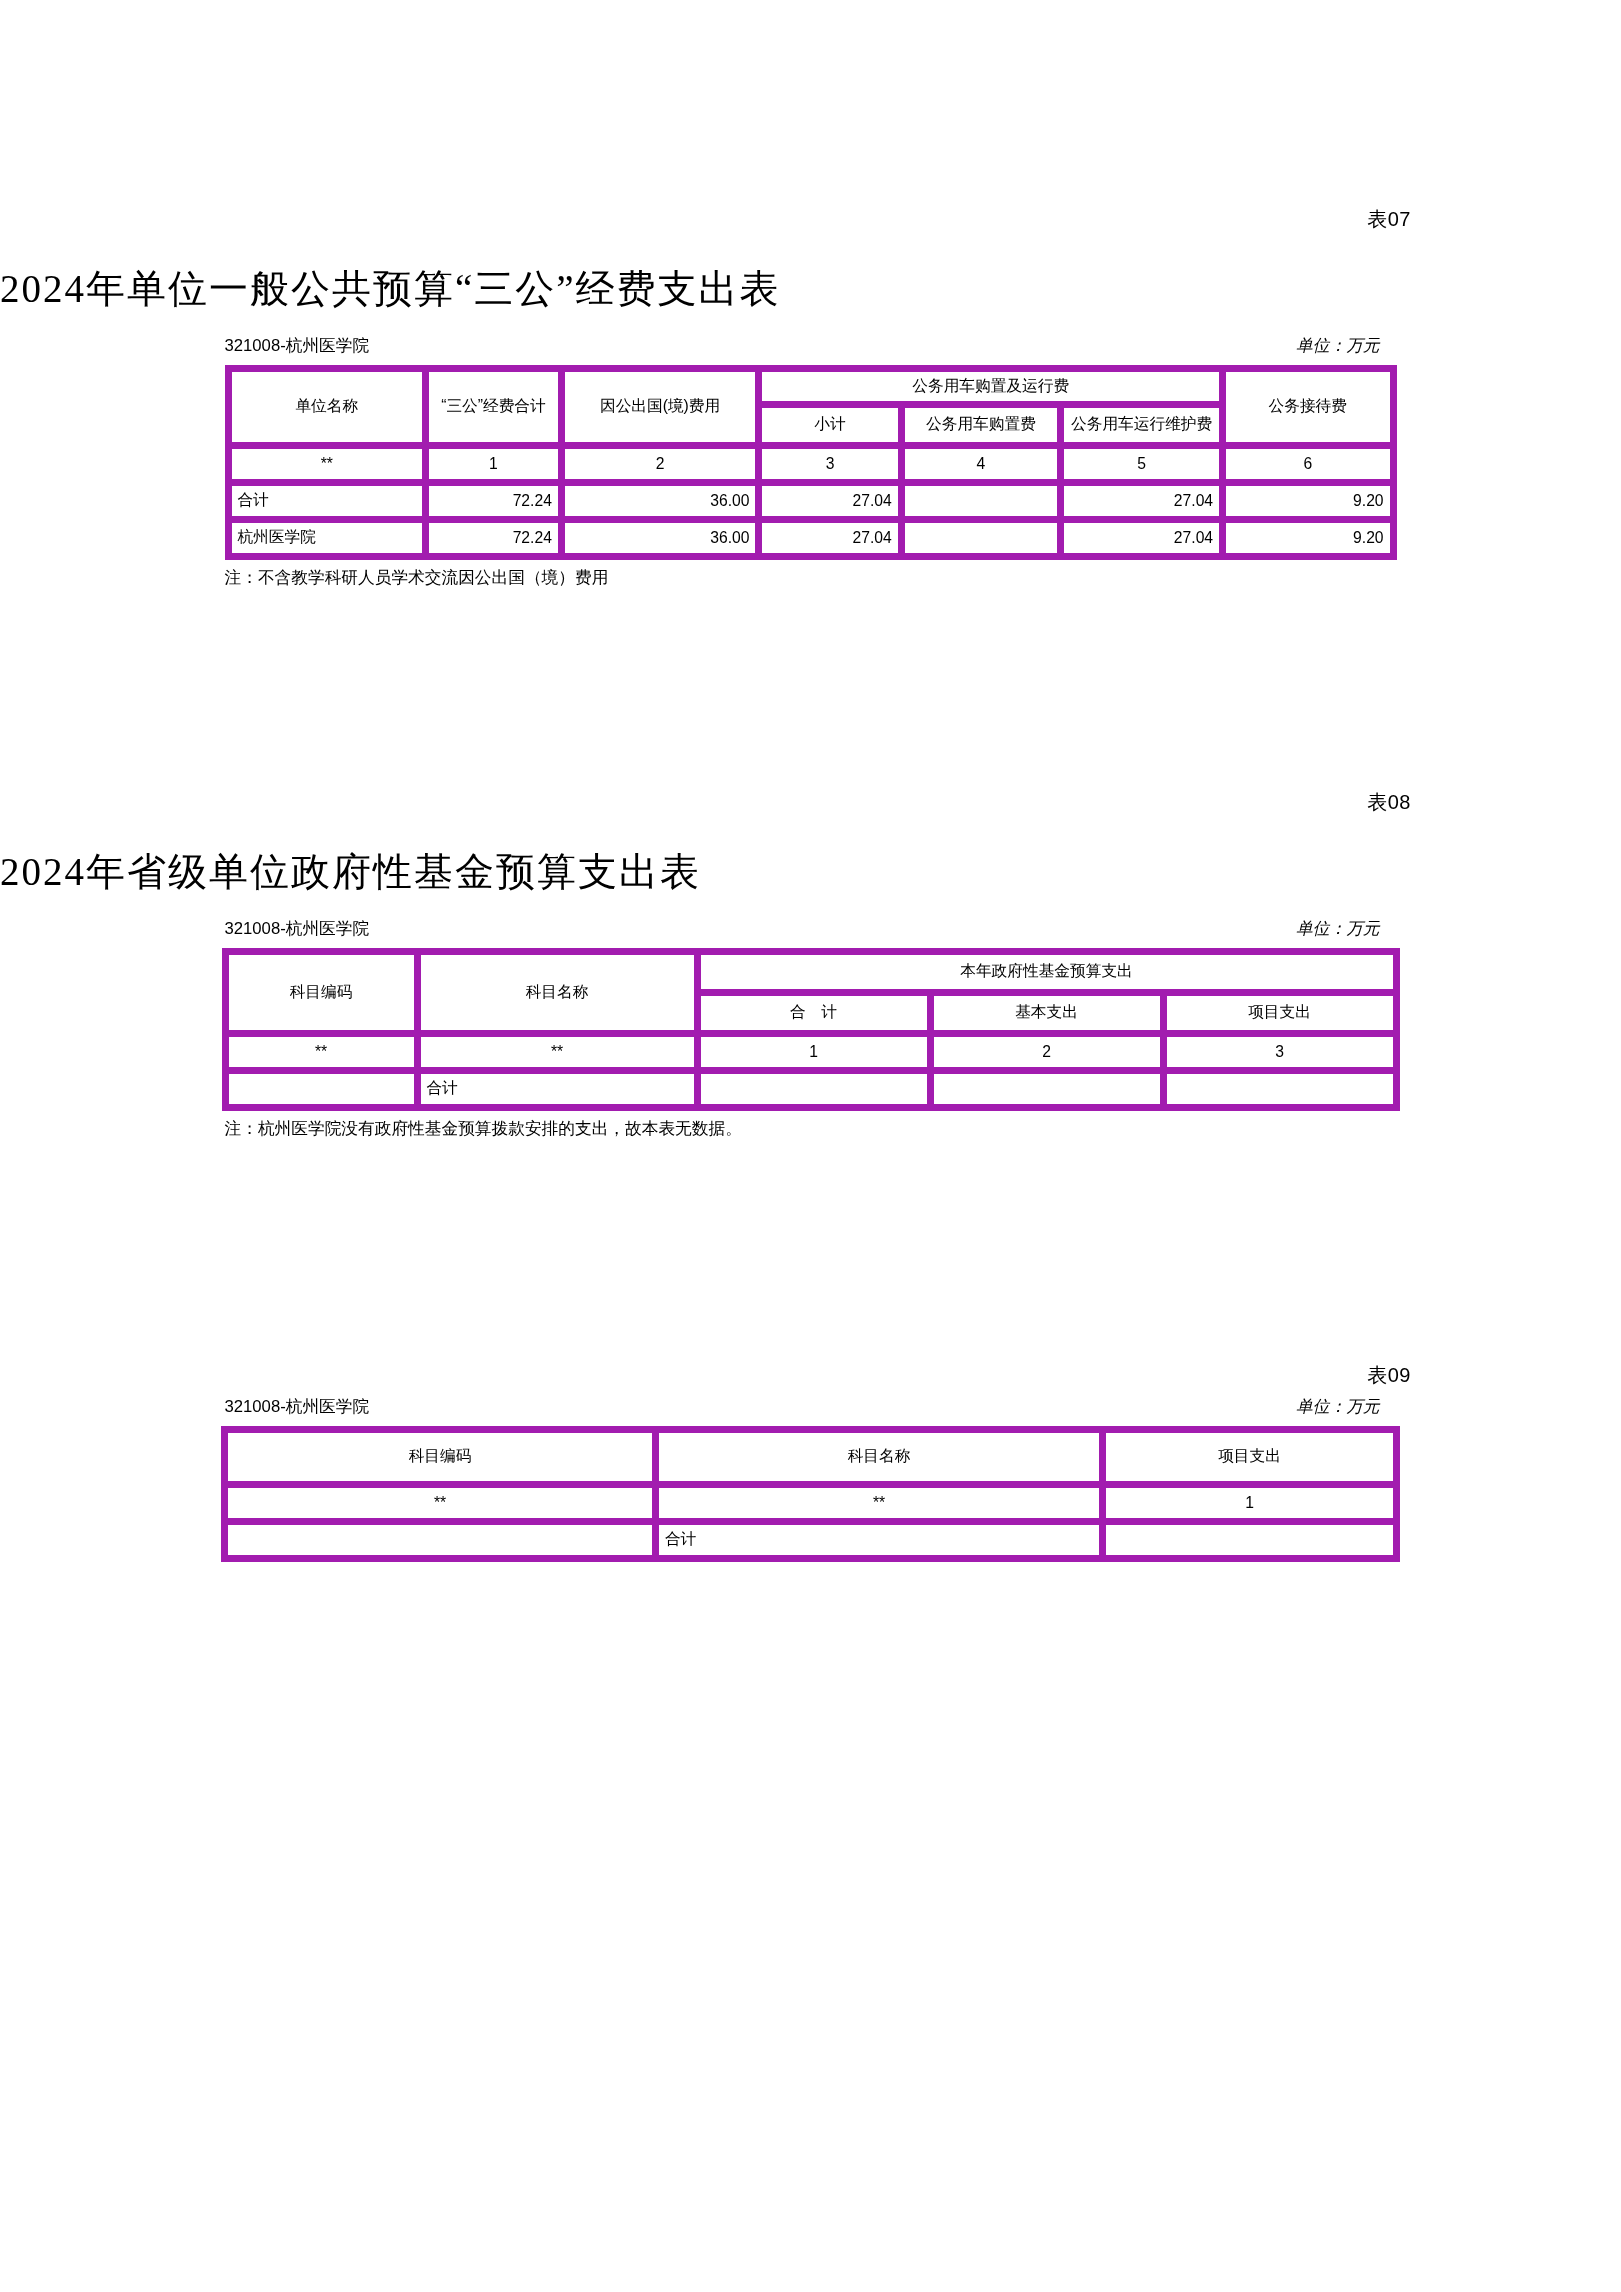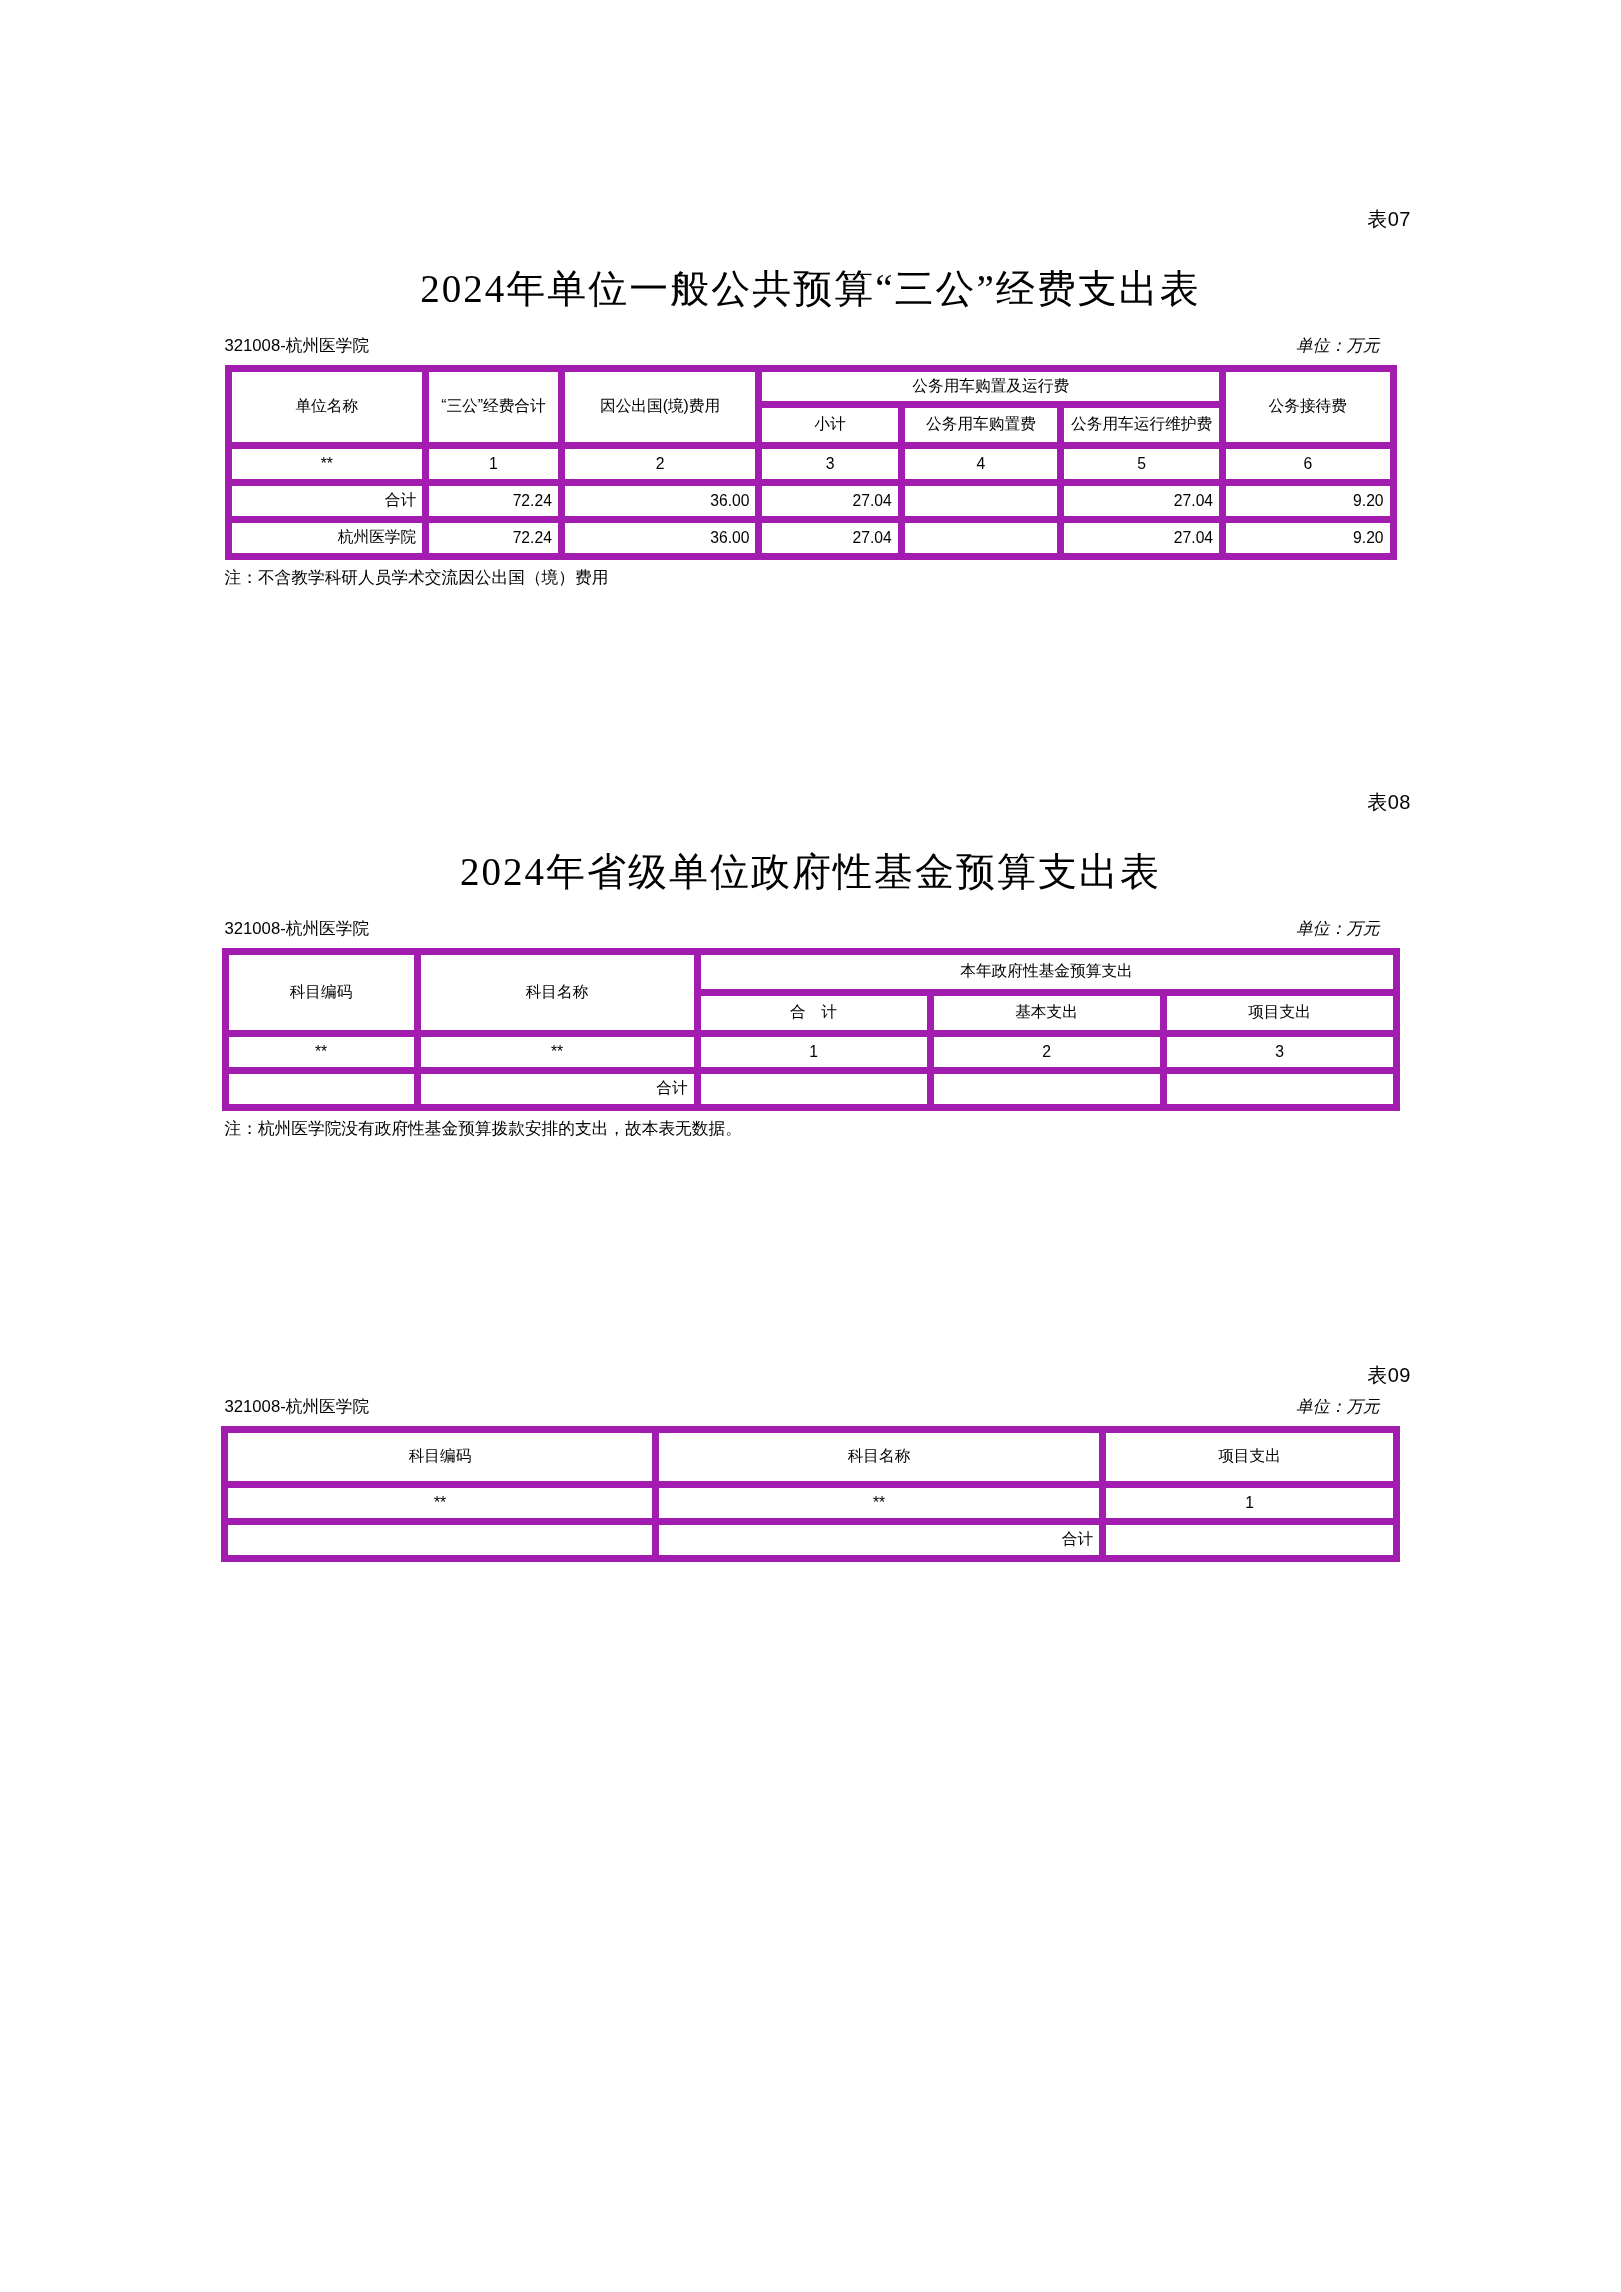--- a/index.html
+++ b/index.html
@@ -29,21 +29,21 @@
     width: 1621px;
   }
   .sheet-no {
     position: absolute;
     right: 210px;
     font-size: 20px;
     font-family: "Liberation Sans", sans-serif;
     letter-spacing: 0.5px;
   }
   .doc-title {
-    text-align: center;
+    text-align: left;
     font-size: 39px;
     font-family: "Liberation Serif", serif;
     letter-spacing: 2px;
     margin: 0;
     font-weight: normal;
   }
   .meta-row {
     position: relative;
     width: 1172px;
     margin: 0 auto;
@@ -73,21 +73,21 @@
   }
   table.budget th,
   table.budget td {
     border: 7px solid #a21caf;
     font-weight: normal;
     font-size: 15.7px;
     padding: 3.9px 5.9px;
     vertical-align: middle;
   }
   .c { text-align: center; }
-  .l { text-align: right; }
+  .l { text-align: left; }
   .r { text-align: right; padding-right: 13.7px; }
   .note {
     width: 1172px;
     margin: 5.9px auto 0 auto;
     font-size: 16.7px;
     font-family: "Liberation Sans", sans-serif;
     text-align: left;
   }
   .note-indent { margin-left: 27.4px; }
   .h-tall { height: 55px; }

